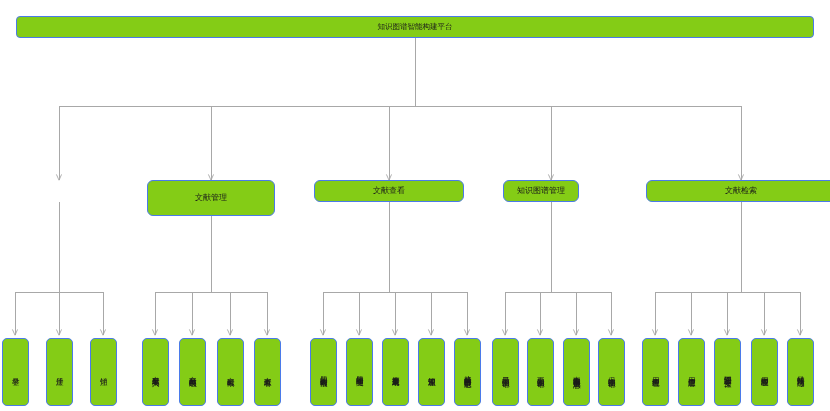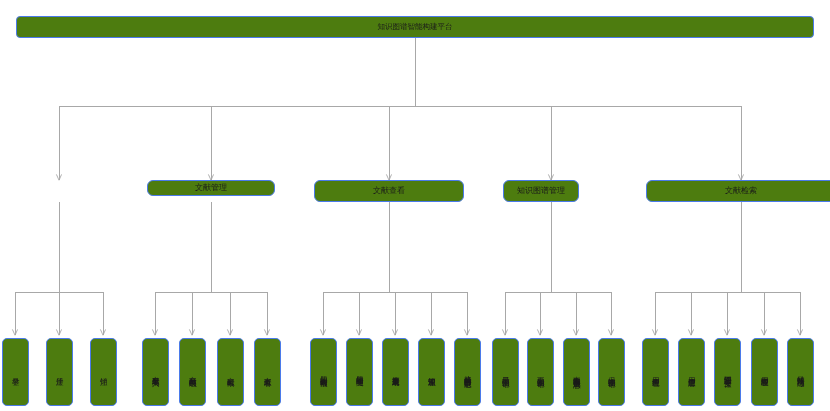--- a/index.html
+++ b/index.html
@@ -19,21 +19,21 @@
     position: absolute;
     left: 0;
     top: 0;
     width: 830px;
     height: 411px;
     pointer-events: none;
   }
   .node {
     position: absolute;
     box-sizing: border-box;
-    background: #4d7c0f;
+    background: #84cc16;
     border: 1px solid #4a7aea;
     border-radius: 5px;
     color: #1a1a1a;
     display: flex;
     align-items: center;
     justify-content: center;
     text-align: center;
     line-height: 1.25;
     z-index: 2;
   }
@@ -116,21 +116,21 @@
       <path d="M727,292 L727,335" marker-end="url(#arrow)"></path>
       <path d="M764,292 L764,335" marker-end="url(#arrow)"></path>
       <path d="M800,292 L800,335" marker-end="url(#arrow)"></path>
     </g>
   </svg>
 
   <div class="node root" style="left:16px; top:16px; width:798px; height:22px;">
     <span class="lbl">知识图谱智能构建平台</span>
   </div>
 
-  <div class="node level2" style="left:147px; top:180px; width:128px; height:16px;align-items:center;">
+  <div class="node level2" style="left:147px; top:180px; width:128px; height:36px;align-items:center;">
     <span class="lbl">文献管理</span>
   </div>
   <div class="node level2" style="left:314px; top:180px; width:150px; height:22px;">
     <span class="lbl">文献查看</span>
   </div>
   <div class="node level2" style="left:503px; top:180px; width:76px; height:22px;">
     <span class="lbl">知识图谱管理</span>
   </div>
   <div class="node level2" style="left:646px; top:180px; width:190px; height:22px;">
     <span class="lbl">文献检索</span>

